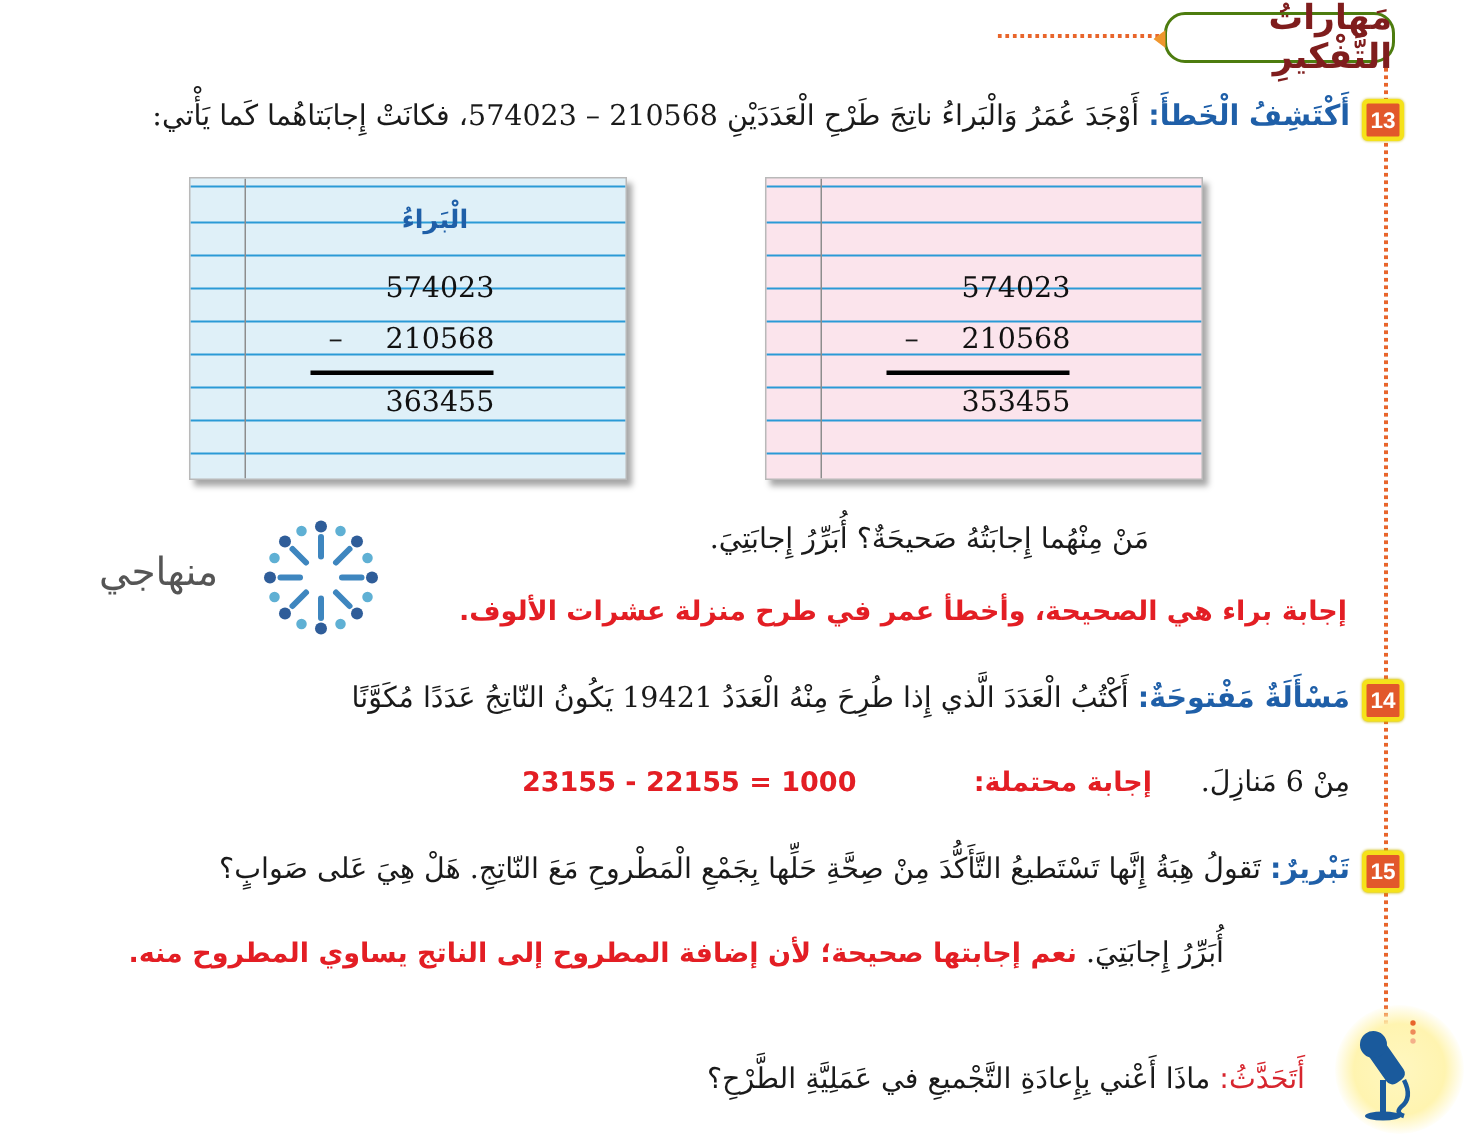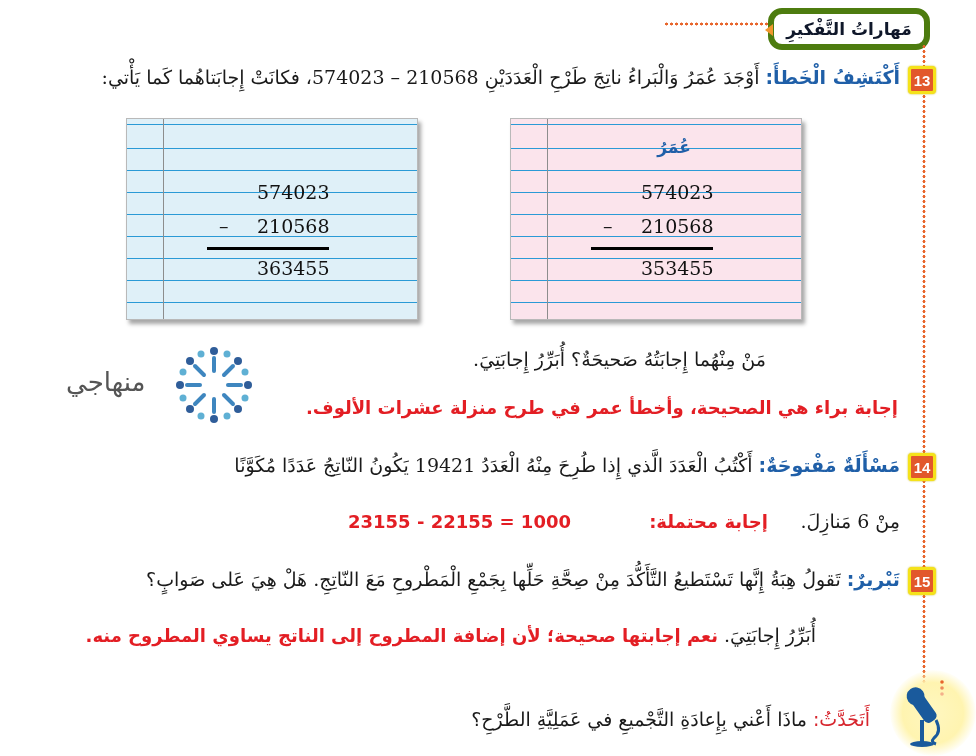--- a/index.html
+++ b/index.html
@@ -6,23 +6,23 @@
     body {
       width:976px; height:756px; background:#ffffff; position:relative; overflow:hidden;
       font-family: "DejaVu Serif", serif; color:#1a1a1a;
     }
     .abs { position:absolute; }
     .rtl { direction: rtl; unicode-bidi: plaintext; }
 
     
     #section-pill {
       right:46px; top:8px; width:150px; height:30px;
-      border:6px solid #4d7c0f; border-radius:14px; background:#fff;
+      border:2px solid #4d7c0f; border-radius:14px; background:#fff;
       display:flex; align-items:center; justify-content:center;
-      font-family:"DejaVu Sans", sans-serif; font-weight:bold; font-size:17px; color:#0f172a;
+      font-family:"DejaVu Sans", sans-serif; font-weight:bold; font-size:23px; color:#7f1d1d;
     }
     #section-pill:before {
       content:""; position:absolute; left:-9px; top:10px;
       border-right:8px solid #f0962e; border-top:6px solid transparent; border-bottom:6px solid transparent;
     }
     #pill-dots {
       right:200px; top:22px; width:112px; height:4px;
       background-image: radial-gradient(circle, #e8652b 1.4px, transparent 1.6px);
       background-size:5px 4px; background-repeat:repeat-x;
     }
@@ -97,30 +97,30 @@
 <div class="abs badge" style="right:40px; top:66px;">
   <span>13</span>
 </div>
 <div class="abs line rtl" style="right:76px; top:62px;">
   <span class="term">أَكْتَشِفُ الْخَطأَ:</span>
   <span>أَوْجَدَ عُمَرُ وَالْبَراءُ ناتِجَ طَرْحِ الْعَدَدَيْنِ 210568 – 574023، فكانَتْ إِجابَتاهُما كَما يَأْتي:</span>
 </div>
 
 <div id="note-bara" class="abs note">
   <div class="margin-line"></div>
+  <div class="name">الْبَراءُ</div>
   <div class="num" style="top:62px;">574023</div>
   <div class="minus">–</div>
   <div class="num" style="top:96px;">210568</div>
   <div class="rule"></div>
   <div class="num" style="top:138px;">363455</div>
 </div>
 
 <div id="note-omar" class="abs note">
   <div class="margin-line"></div>
-  <div class="name">عُمَرُ</div>
   <div class="num" style="top:62px;">574023</div>
   <div class="minus">–</div>
   <div class="num" style="top:96px;">210568</div>
   <div class="rule"></div>
   <div class="num" style="top:138px;">353455</div>
 </div>
 
 <div class="abs line rtl" style="right:210px; top:344px;">مَنْ مِنْهُما إِجابَتُهُ صَحيحَةٌ؟ أُبَرِّرُ إِجابَتِيَ.</div>
 <div class="abs answer rtl" style="right:78px; top:394px;">إجابة براء هي الصحيحة، وأخطأ عمر في طرح منزلة  عشرات الألوف.</div>
 

